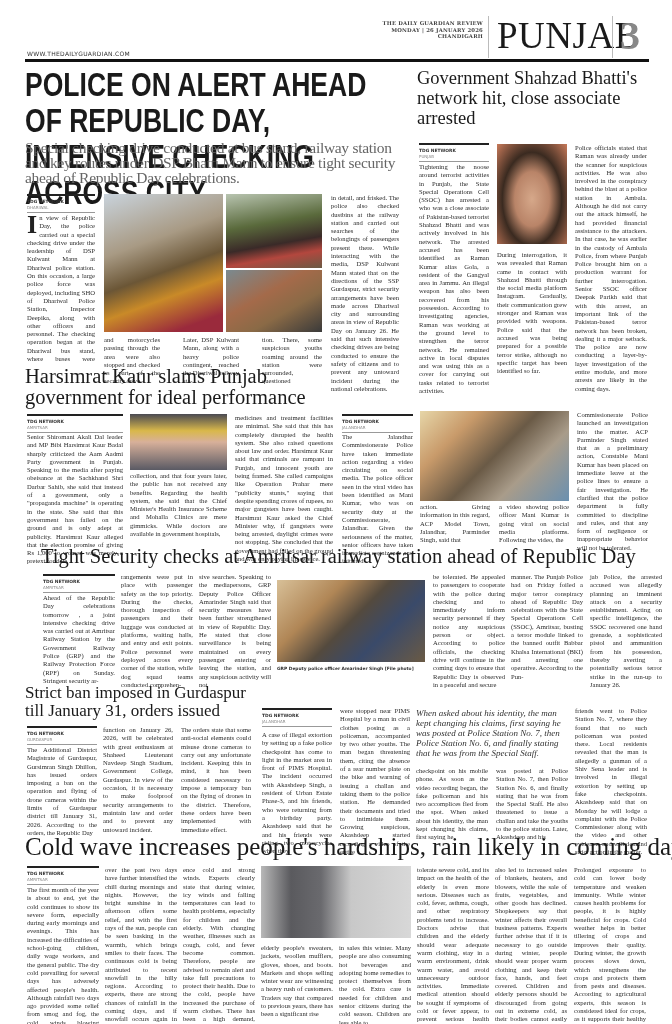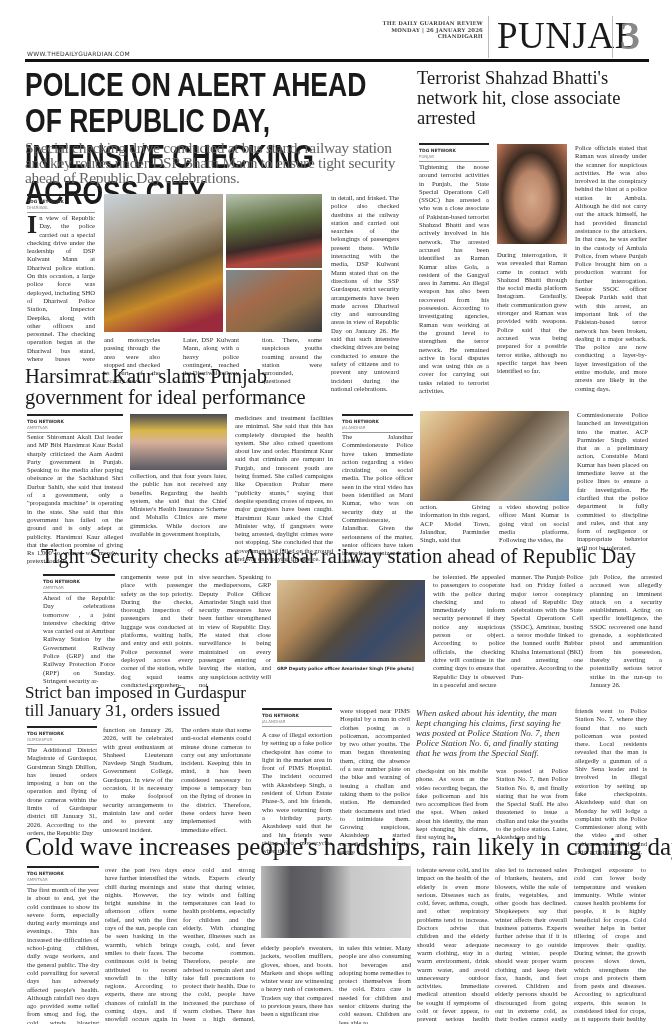--- a/index.html
+++ b/index.html
@@ -54,21 +54,21 @@
   <div class="abs photo" style="left:79px;top:128px;width:119px;height:138px;background:linear-gradient(160deg,#c9d3dc 0%,#a89a84 35%,#6b5636 55%,#c98a28 70%,#9a2a3c 90%);"></div>
   <div class="abs photo" style="left:201px;top:128px;width:96px;height:74px;background:linear-gradient(170deg,#b8c4b0 0%,#5a6a3c 40%,#3a2a28 65%,#b3473e 80%,#6a5a44 100%);"></div>
   <div class="abs photo" style="left:201px;top:204px;width:96px;height:62px;background:linear-gradient(150deg,#7a8a90 0%,#a46a4a 40%,#8a6a46 65%,#3a3a3a 100%);"></div>
   <div class="abs body" style="left:79px;top:270px;width:56px;">and motorcycles passing through the area were also stopped and checked as part of the security drive.</div>
   <div class="abs body" style="left:158px;top:270px;width:56px;">Later, DSP Kulwant Mann, along with a heavy police contingent, reached the Dhariwal railway sta-</div>
   <div class="abs body" style="left:237px;top:270px;width:60px;">tion. There, some suspicious youths roaming around the station were surrounded, questioned</div>
   <div class="abs body" style="left:306px;top:128px;width:68px;">in detail, and frisked. The police also checked dustbins at the railway station and carried out searches of the belongings of passengers present there. While interacting with the media, DSP Kulwant Mann stated that on the directions of the SSP Gurdaspur, strict security arrangements have been made across Dhariwal city and surrounding areas in view of Republic Day on January 26. He said that such intensive checking drives are being conducted to ensure the safety of citizens and to prevent any untoward incident during the national celebrations.</div>
 </div>
 
 <div class="abs" style="left:417px;top:66px;width:232px;height:300px;">
-  <div class="abs hl" style="left:0;top:2px;width:232px;font-size:18.5px;line-height:20px;">Terrorist Shahzad Bhatti's network hit, close associate arrested</div>
+  <div class="abs hl" style="left:0;top:2px;width:232px;font-size:18.5px;line-height:20px;">Government Shahzad Bhatti's network hit, close associate arrested</div>
   <div class="abs byline" style="left:2px;top:77px;width:70px;">
     <div class="agency">TDG NETWORK</div>
     <div class="place">PUNJAB</div>
   </div>
   <div class="abs body" style="left:2px;top:97px;width:70px;">Tightening the noose around terrorist activities in Punjab, the State Special Operations Cell (SSOC) has arrested a who was a close associate of Pakistan-based terrorist Shahzad Bhatti and was actively involved in his network. The arrested accused has been identified as Raman Kumar alias Gola, a resident of the Gangyal area in Jammu. An illegal weapon has also been recovered from his possession. According to investigating agencies, Raman was working at the ground level to strengthen the terror network. He remained active in local disputes and was using this as a cover for carrying out tasks related to terrorist activities.</div>
   <div class="abs photo" style="left:80px;top:78px;width:70px;height:100px;background:radial-gradient(ellipse at 50% 55%,#d6a88a 0%,#b98468 35%,#3a2a20 60%,#c87a5a 100%);"></div>
   <div class="abs body" style="left:80px;top:185px;width:70px;">During interrogation, it was revealed that Raman came in contact with Shahzad Bhatti through the social media platform Instagram. Gradually, their communication grew stronger and Raman was provided with weapons. Police said that the accused was being prepared for a possible terror strike, although no specific target has been identified so far.</div>
   <div class="abs body" style="left:158px;top:78px;width:72px;">Police officials stated that Raman was already under the scanner for suspicious activities. He was also involved in the conspiracy behind the blast at a police station in Ambala. Although he did not carry out the attack himself, he had provided financial assistance to the attackers. In that case, he was earlier in the custody of Ambala Police, from where Punjab Police brought him on a production warrant for further interrogation. Senior SSOC officer Deepak Parikh said that with this arrest, an important link of the Pakistan-based terror network has been broken, dealing it a major setback. The police are now conducting a layer-by-layer investigation of the entire module, and more arrests are likely in the coming days.</div>
 </div>
 

